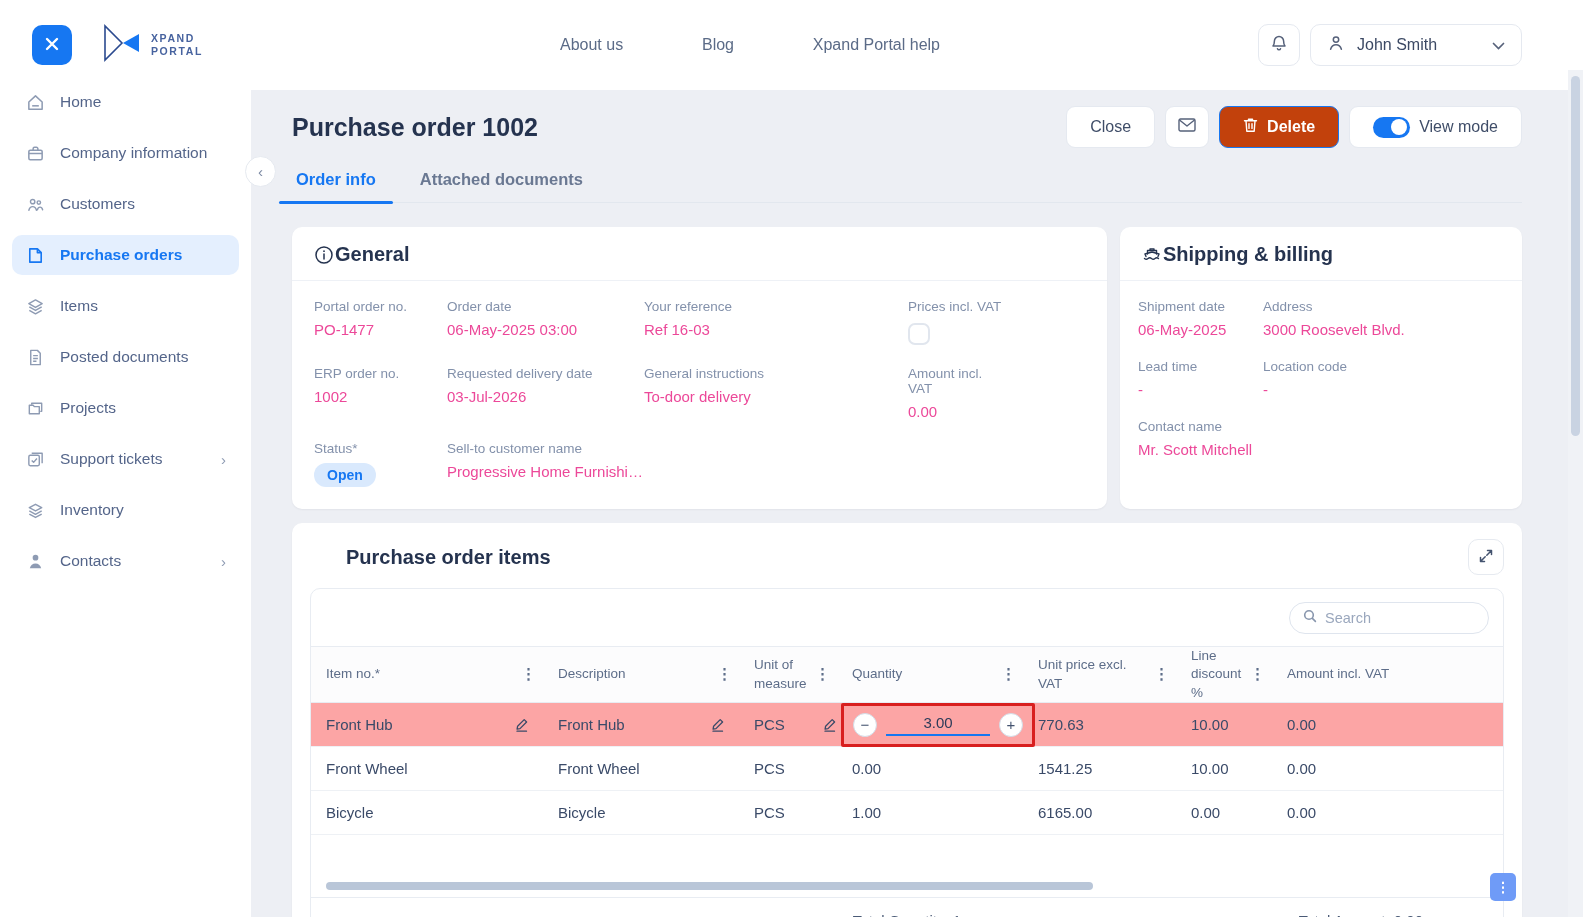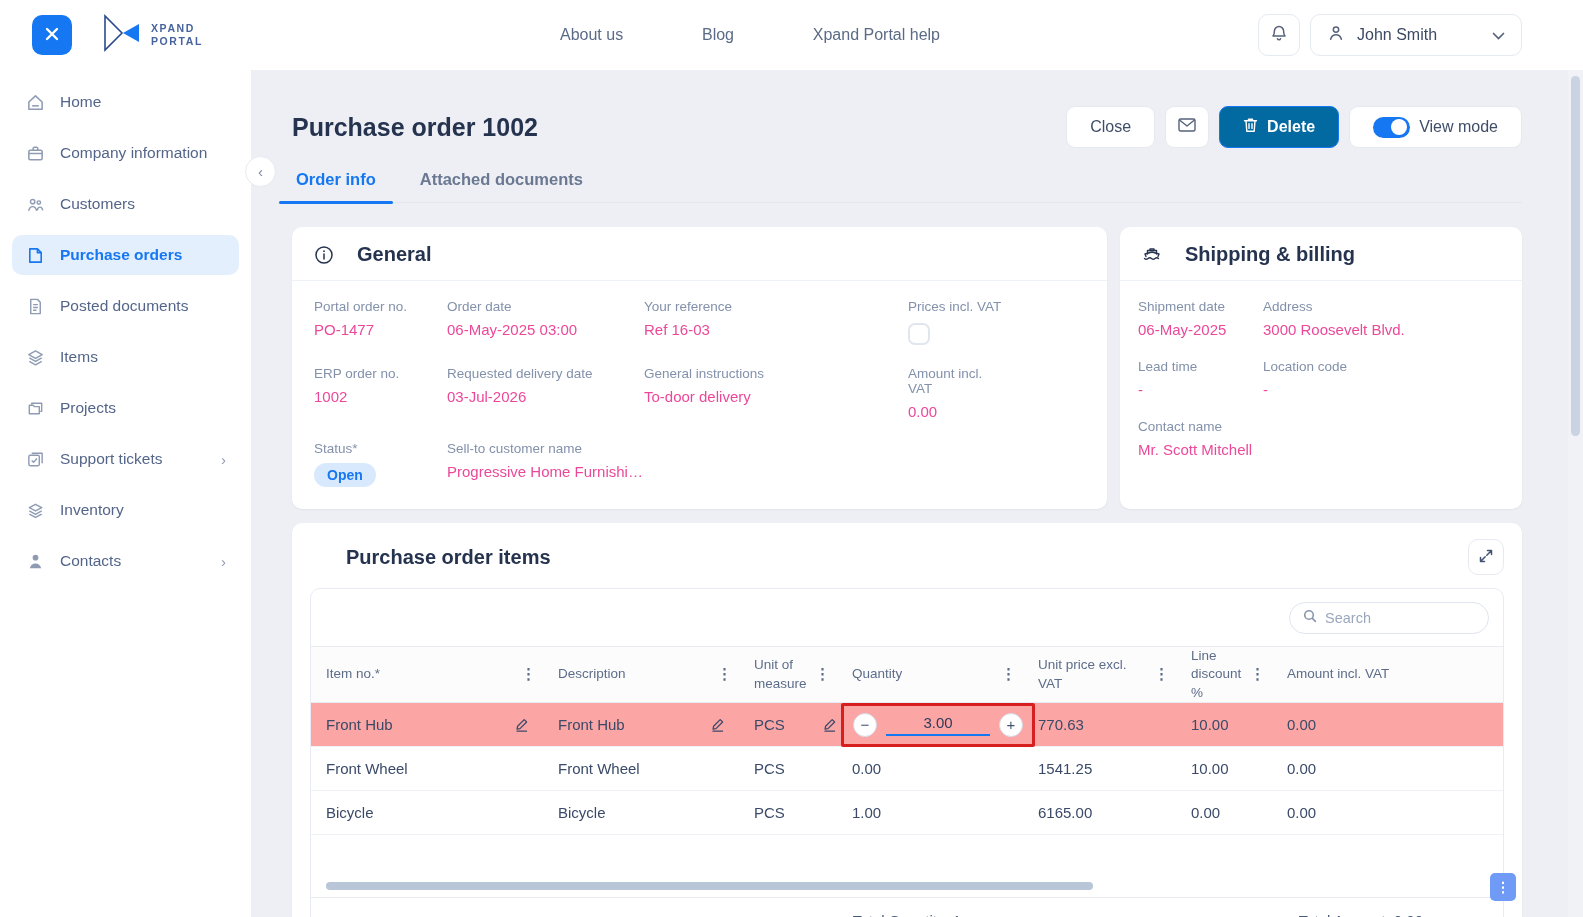--- a/index.html
+++ b/index.html
@@ -1,20 +1,20 @@
 <!DOCTYPE html>
 <html><head>
 <meta charset="utf-8">
 <style>
   * { margin:0; padding:0; box-sizing:border-box; }
   html,body { width:1583px; height:917px; overflow:hidden; }
   body { font-family:"Liberation Sans", sans-serif; background:#edeff4; position:relative; color:#2c3b59; }
 
   
-  .topbar { position:absolute; top:0; left:0; width:1583px; height:70px; background:#fff; display:flex; align-items:center; z-index:20; }
+  .topbar { position:absolute; top:0; left:0; width:1583px; height:90px; background:#fff; display:flex; align-items:center; z-index:20; }
   .app-close { width:40px; height:40px; margin-left:32px; border-radius:10px; background:#1677f2; border:none; color:#fff; display:flex; align-items:center; justify-content:center; cursor:pointer; }
   .logo-wrap { display:flex; align-items:center; gap:8px; margin-left:29px; }
   .logo-text { font-size:10.5px; letter-spacing:1.6px; font-weight:700; color:#47639f; line-height:1.25; }
   .top-nav { position:absolute; left:560px; width:380px; display:flex; justify-content:space-between; }
   .top-nav a { color:#5b6b87; font-size:16px; text-decoration:none; cursor:pointer; }
   .top-right { position:absolute; right:61px; display:flex; gap:10px; align-items:center; }
   .icon-btn { width:42px; height:42px; border:1px solid #e5e9f0; background:#fff; border-radius:10px; display:flex; align-items:center; justify-content:center; color:#56617a; cursor:pointer; }
   .user-btn { height:42px; min-width:212px; border:1px solid #e5e9f0; background:#fff; border-radius:10px; display:flex; align-items:center; gap:12px; padding:0 16px; cursor:pointer; color:#3c4964; font-size:16px; }
   .user-btn .uname { flex:1; text-align:left; }
 
@@ -33,36 +33,36 @@
   .v-scroll { position:absolute; top:70px; right:0; width:15px; bottom:0; background:#f0f2f6; z-index:25; }
   .v-thumb { position:absolute; top:6px; right:3px; width:9px; height:360px; border-radius:5px; background:#c9d3e2; }
 
   
   .main { position:absolute; top:70px; left:262px; right:0; bottom:0; padding:16px 61px 0 30px; }
   .title-row { margin-top:20px; display:flex; align-items:center; justify-content:space-between; }
   .page-title { font-size:25px; font-weight:700; color:#25334f; }
   .actions { display:flex; gap:10px; align-items:center; }
   .btn { height:42px; border-radius:9px; border:1px solid #e5e9f0; background:#fff; font-family:inherit; font-size:16px; color:#3f4d68; display:inline-flex; align-items:center; gap:9px; padding:0 23px; cursor:pointer; }
   .btn-sq { width:44px; padding:0; justify-content:center; }
-  .btn-primary { background:#0369a1; border-color:#1677f2; color:#fff; font-weight:600; }
+  .btn-primary { background:#c2410c; border-color:#1677f2; color:#fff; font-weight:600; }
   .switch { width:37px; height:21px; border-radius:11px; background:#1677f2; position:relative; flex:none; }
   .switch .knob { position:absolute; top:2.5px; right:3px; width:16px; height:16px; border-radius:50%; background:#fff; }
 
   
   .tabs { margin-top:22px; display:flex; gap:36px; border-bottom:1px solid #e2e7ee; }
   .tab { padding:0 4px 13px; font-size:16.5px; font-weight:700; color:#6a7892; cursor:pointer; position:relative; }
   .tab.active { color:#1677f2; }
   .tab.active::after { content:""; position:absolute; left:-13px; right:-13px; bottom:-2px; height:3px; border-radius:2px; background:#1677f2; }
 
   
   .cards-row { display:flex; gap:13px; margin-top:24px; }
   .card { background:#fff; border-radius:10px; box-shadow:0 1px 2px rgba(16,24,40,.05); }
   .card-general { width:815px; }
   .card-shipping { flex:1; }
-  .card-head { padding:16px 22px 14px; border-bottom:1px solid #eef1f6; display:flex; align-items:center; gap:23px; font-size:20px; font-weight:700; color:#25334f; }
+  .card-head { padding:16px 22px 14px; border-bottom:1px solid #eef1f6; display:flex; align-items:center; gap:1px; font-size:20px; font-weight:700; color:#25334f; }
   .card-head .c-icon { color:#25334f; display:flex; }
 
   .gen-grid { padding:18px 22px 22px; display:grid; grid-template-columns:133px 197px 264px 1fr; row-gap:21px; }
   .ship-grid { padding:18px 18px 22px; display:grid; grid-template-columns:125px 1fr; row-gap:21px; }
   .fld-label { font-size:13.5px; color:#8391ab; margin-bottom:7px; }
   .fld-value { font-size:15px; color:#ec4899; font-weight:500; }
   .badge { display:inline-block; background:#d9e9fd; color:#1677f2; font-size:14px; font-weight:700; padding:4px 13px; border-radius:12px; }
   .checkbox { width:22px; height:22px; border:2px solid #e1e6ee; border-radius:7px; background:#fff; margin-top:9px; cursor:pointer; }
   .narrow-label { max-width:95px; }
 
@@ -187,34 +187,34 @@
         <svg width="19" height="19" viewBox="0 0 20 20" fill="none" stroke="currentColor" stroke-width="1.7" stroke-linejoin="round">
           <path d="M4 3h8l4 4v10H4z"></path>
           <path d="M12 3v4h4"></path>
         </svg>
       </span>
     <span class="s-label">Purchase orders</span>
   </div>
   <div class="side-item">
     <span class="s-icon">
         <svg width="19" height="19" viewBox="0 0 20 20" fill="none" stroke="currentColor" stroke-width="1.5" stroke-linejoin="round">
+          <path d="M10 3 17 7l-7 4-7-4z"></path>
+          <path d="m3.5 10.5 6.5 3.7 6.5-3.7M3.5 14l6.5 3.7L16.5 14"></path>
+        </svg>
+      </span>
+    <span class="s-label">Items</span>
+  </div>
+  <div class="side-item">
+    <span class="s-icon">
+        <svg width="19" height="19" viewBox="0 0 20 20" fill="none" stroke="currentColor" stroke-width="1.5" stroke-linejoin="round">
           <path d="M5 2.5h7l3 3V17.5H5z"></path>
           <path d="M7.5 8h5M7.5 11h5M7.5 14h3.5"></path>
         </svg>
       </span>
     <span class="s-label">Posted documents</span>
-  </div>
-  <div class="side-item">
-    <span class="s-icon">
-        <svg width="19" height="19" viewBox="0 0 20 20" fill="none" stroke="currentColor" stroke-width="1.5" stroke-linejoin="round">
-          <path d="M10 3 17 7l-7 4-7-4z"></path>
-          <path d="m3.5 10.5 6.5 3.7 6.5-3.7M3.5 14l6.5 3.7L16.5 14"></path>
-        </svg>
-      </span>
-    <span class="s-label">Items</span>
   </div>
   <div class="side-item">
     <span class="s-icon">
         <svg width="19" height="19" viewBox="0 0 20 20" fill="none" stroke="currentColor" stroke-width="1.5" stroke-linejoin="round">
           <path d="M6 6V4.5h10.5V13H15"></path>
           <path d="M3.5 6.5h4l1.2 1.5h5.3v7.5H3.5z"></path>
         </svg>
       </span>
     <span class="s-label">Projects</span>
   </div>

